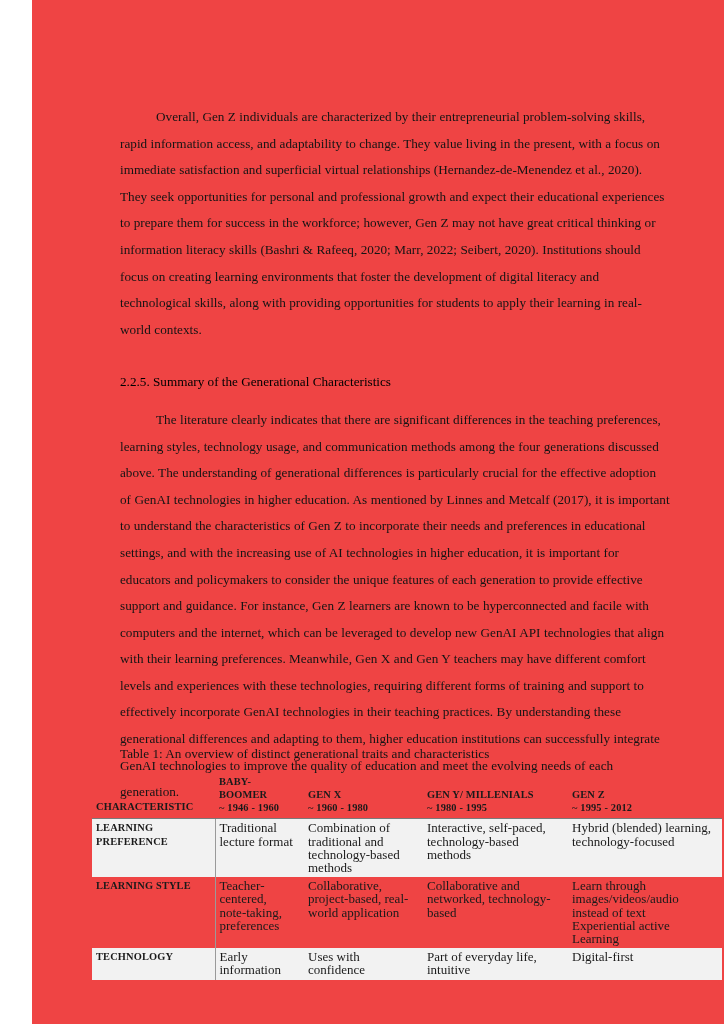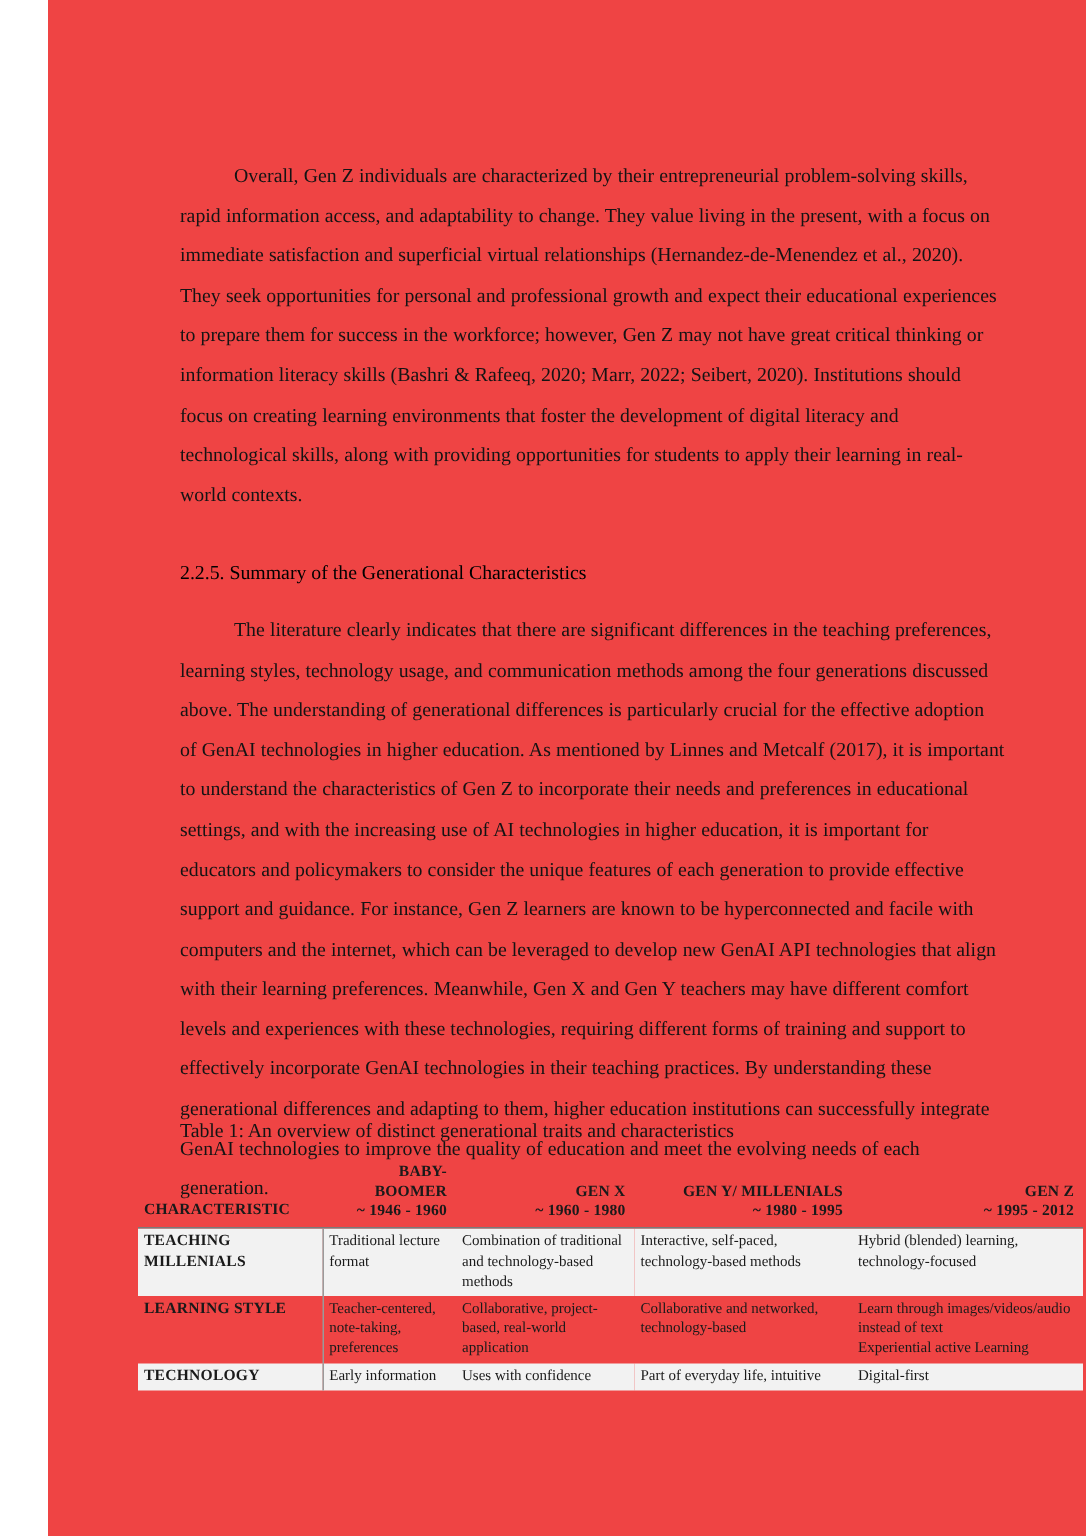--- a/index.html
+++ b/index.html
@@ -90,39 +90,39 @@
   table.gen-table col.c4 { width: 145px; }
   table.gen-table col.c5 { width: 154px; }
 
   table.gen-table thead th {
     font-weight: bold;
     font-size: 10.4px;
     line-height: 12.8px;
     padding: 2px 6px 4px 4px;
     vertical-align: bottom;
     border: none;
-    text-align: right;
+    text-align: left;
     letter-spacing: 0.15px;
   }
   table.gen-table thead th.hdr-char {
     text-align: left;
     padding-left: 4px;
     vertical-align: bottom;
     padding-bottom: 5px;
   }
 
   table.gen-table thead tr.head-row th {
     border-bottom: 1.1px solid #7a7a7a;
   }
 
   table.gen-table tbody td {
     vertical-align: top;
     padding: 2px 8px 3px 4px;
     line-height: 13.2px;
-    font-size: 10px;
+    font-size: 13px;
     border: none;
   }
 
   table.gen-table tbody td.rowlabel {
     font-weight: bold;
     font-size: 10.4px;
     letter-spacing: 0.15px;
     padding-left: 4px;
     padding-right: 4px;
     border-right: 1px solid #9a9a9a;
@@ -178,21 +178,21 @@
             <span>~ 1980 - 1995</span>
           </th>
           <th>
             <span>GEN Z</span><br>
             <span>~ 1995 - 2012</span>
           </th>
         </tr>
       </thead>
       <tbody>
         <tr class="shaded">
-          <td class="rowlabel">TEACHING MILLENIALS</td>
+          <td class="rowlabel">LEARNING PREFERENCE</td>
           <td>Traditional lecture format</td>
           <td>Combination of traditional and technology-based methods</td>
           <td>Interactive, self-paced, technology-based methods</td>
           <td>Hybrid (blended) learning, technology-focused</td>
         </tr>
         <tr>
           <td class="rowlabel">LEARNING STYLE</td>
           <td>Teacher-centered, note-taking, preferences</td>
           <td>Collaborative, project-based, real-world application</td>
           <td>Collaborative and networked, technology-based</td>

